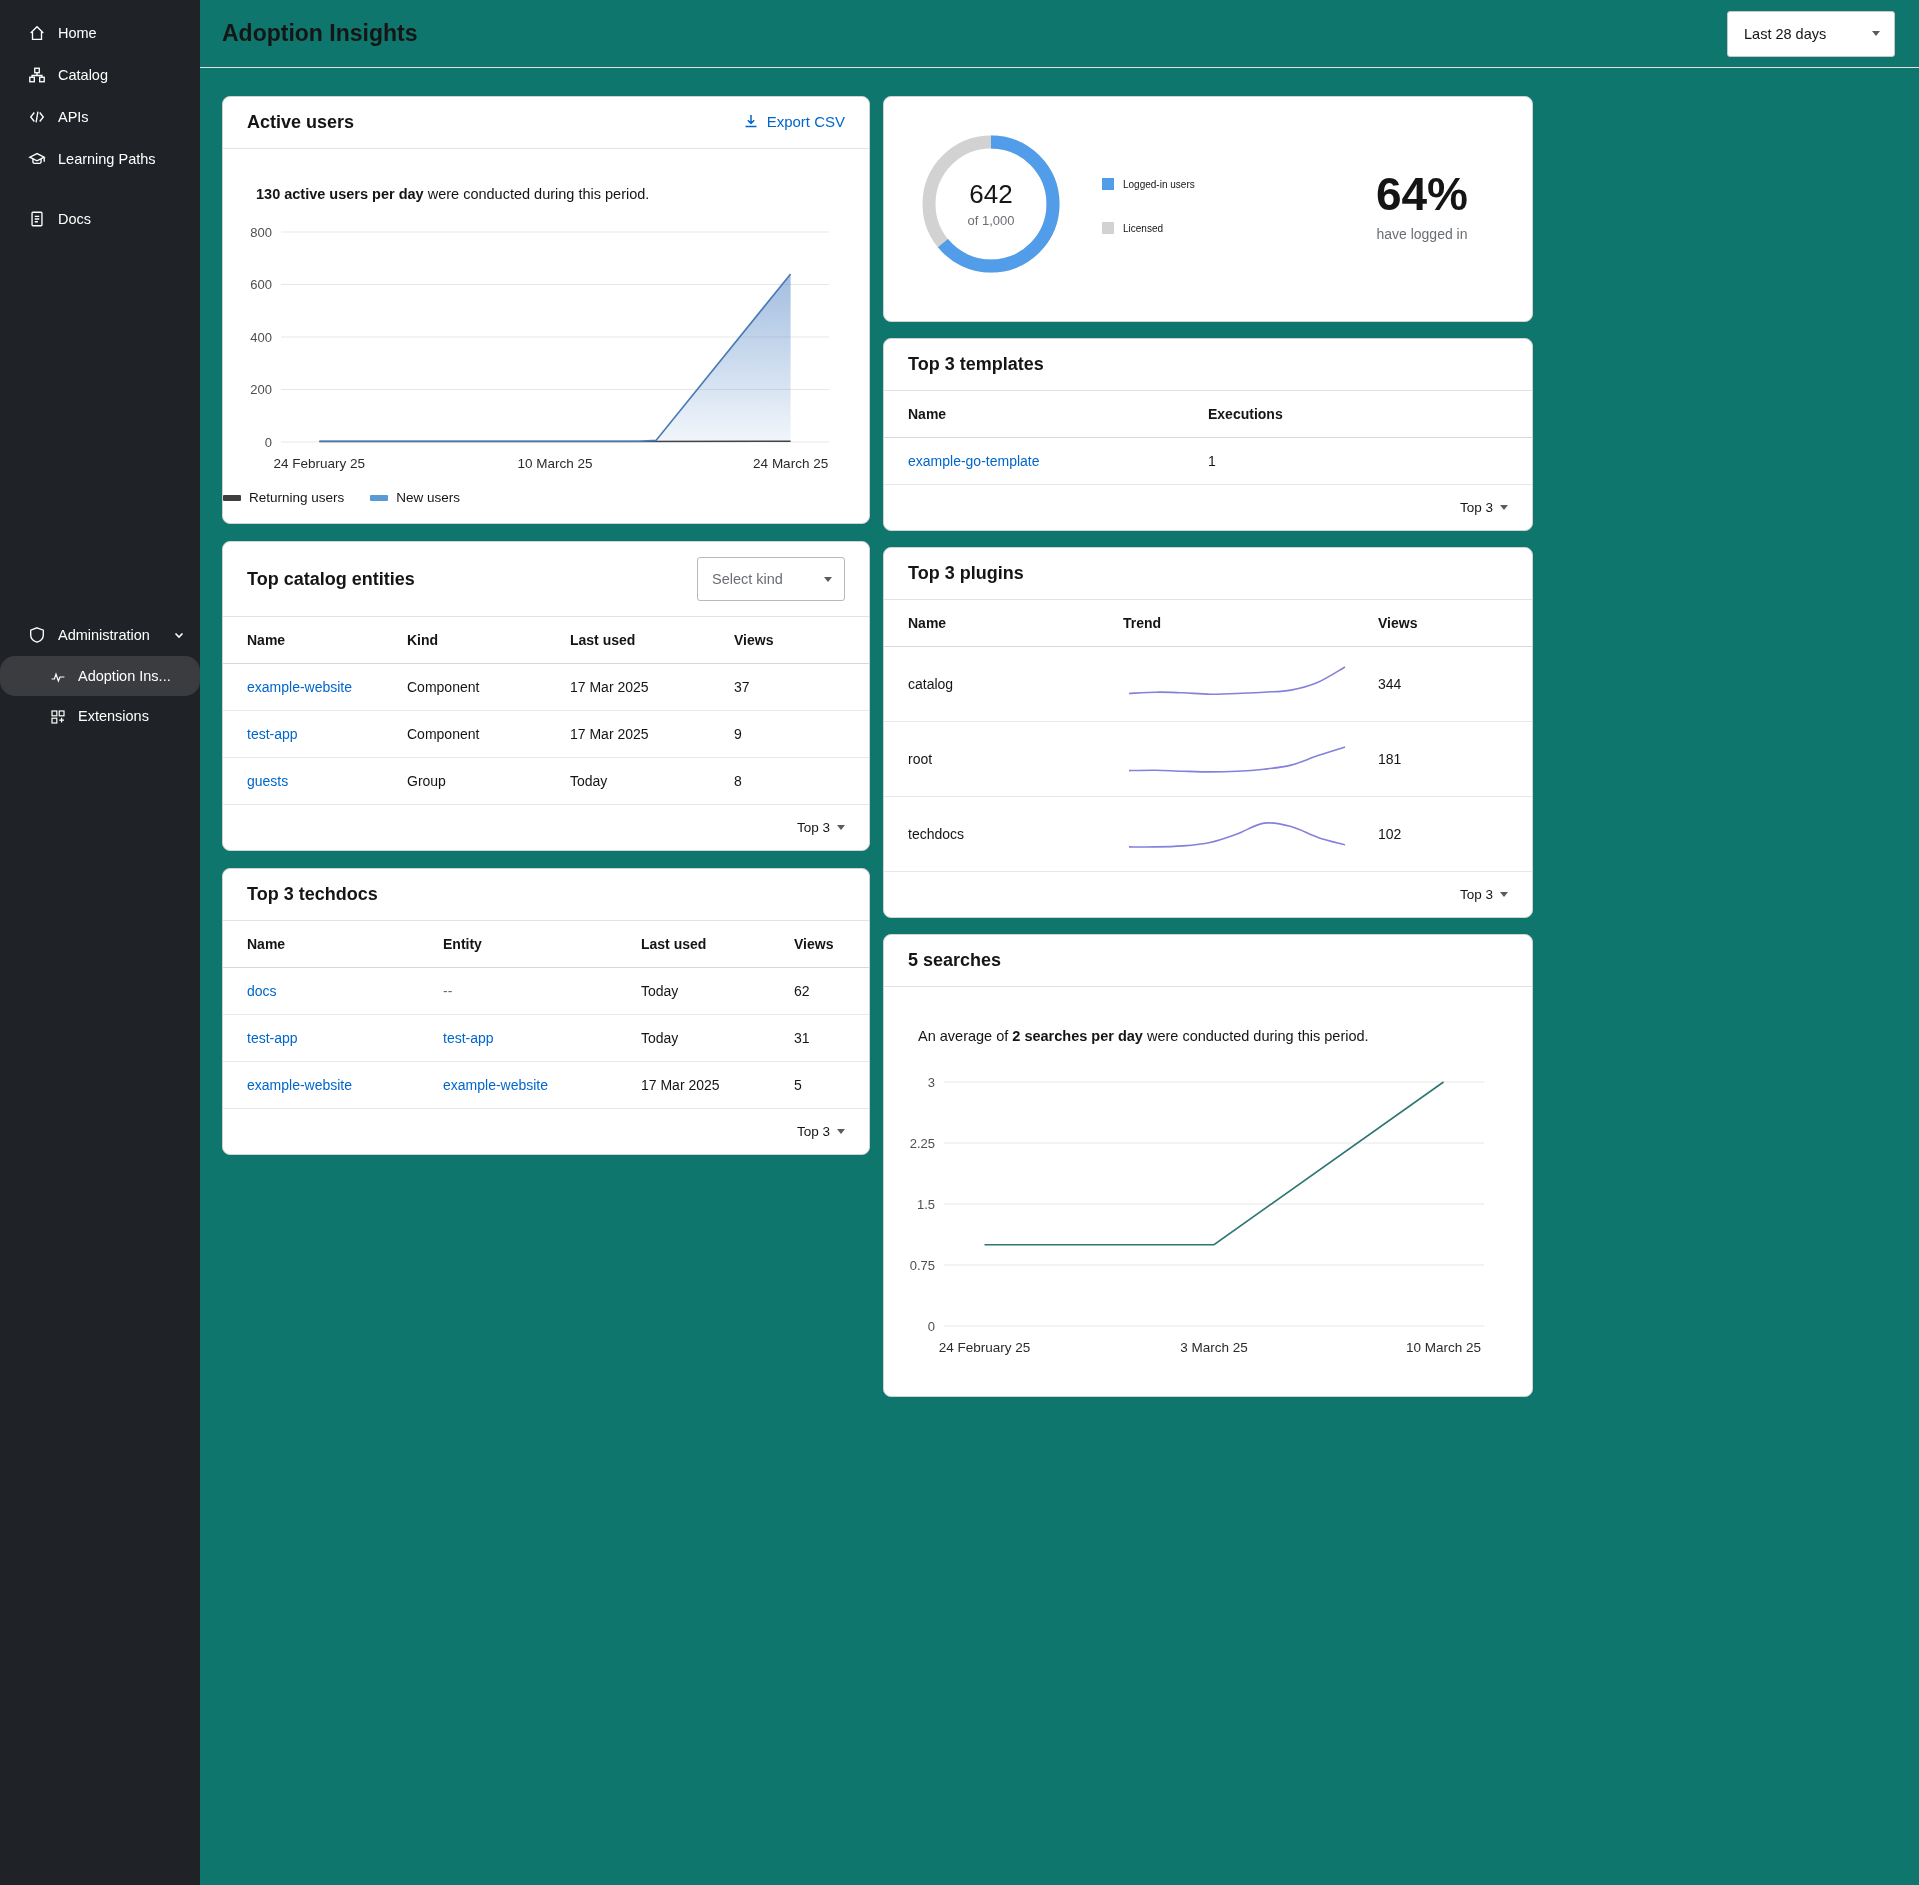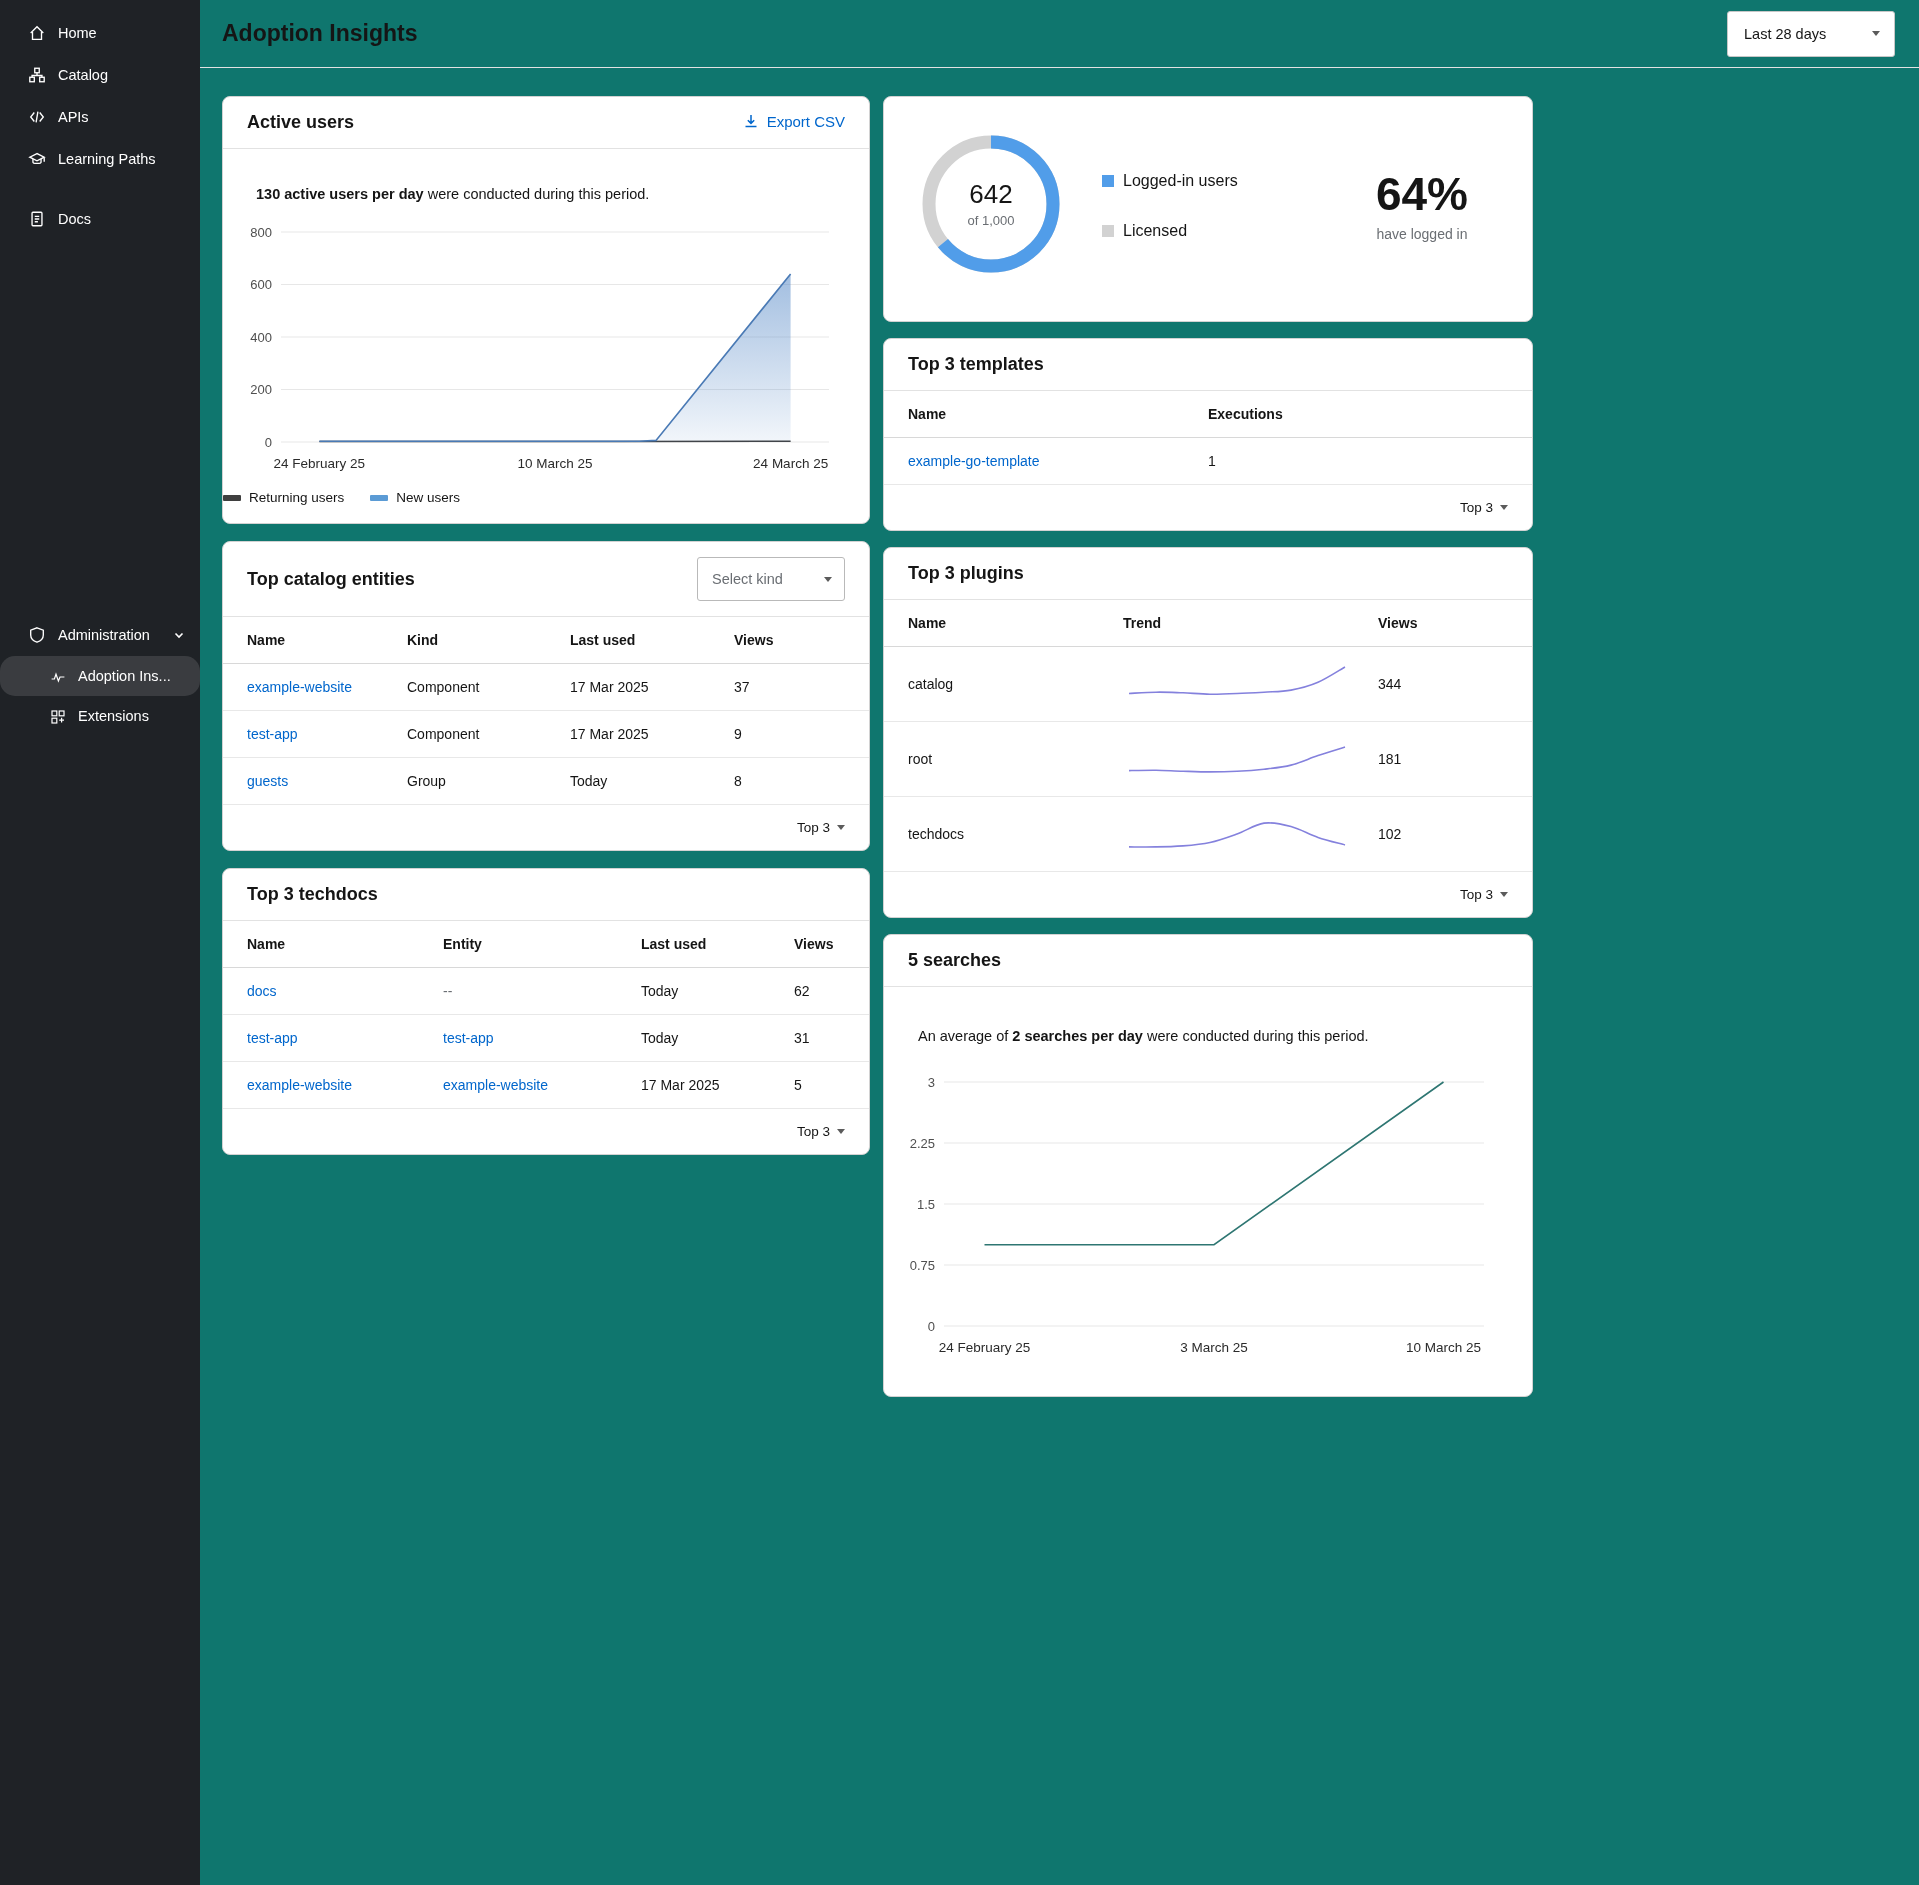--- a/index.html
+++ b/index.html
@@ -121,21 +121,21 @@
     width:148px; height:44px;
     border:1px solid #b9b9b9; border-radius:3px;
     display:flex; align-items:center; justify-content:space-between;
     padding:0 12px 0 14px;
     font-size:14.5px; color:#6a6e73; cursor:pointer; background:#fff;
   }
 
   
   .users-body { display:flex; align-items:center; padding:32px 58px 38px 32px; }
   .donut-group { display:flex; align-items:center; gap:36px; }
-  .legend-v { display:flex; flex-direction:column; gap:32px; font-size:16px; }
+  .legend-v { display:flex; flex-direction:column; gap:32px; font-size:10px; }
   .legend-v .item { display:flex; align-items:center; gap:9px; }
   .sq { width:12px; height:12px; display:inline-block; }
   .sq-blue { background:#519de9; }
   .sq-gray { background:#d2d2d2; }
   .pct-block { margin-left:auto; text-align:center; padding-right:6px; }
   .pct { font-size:46px; font-weight:700; line-height:1; }
   .pct-caption { font-size:14px; color:#6a6e73; margin-top:9px; }
 
   .info-ic { display:inline-flex; cursor:pointer; }
 

